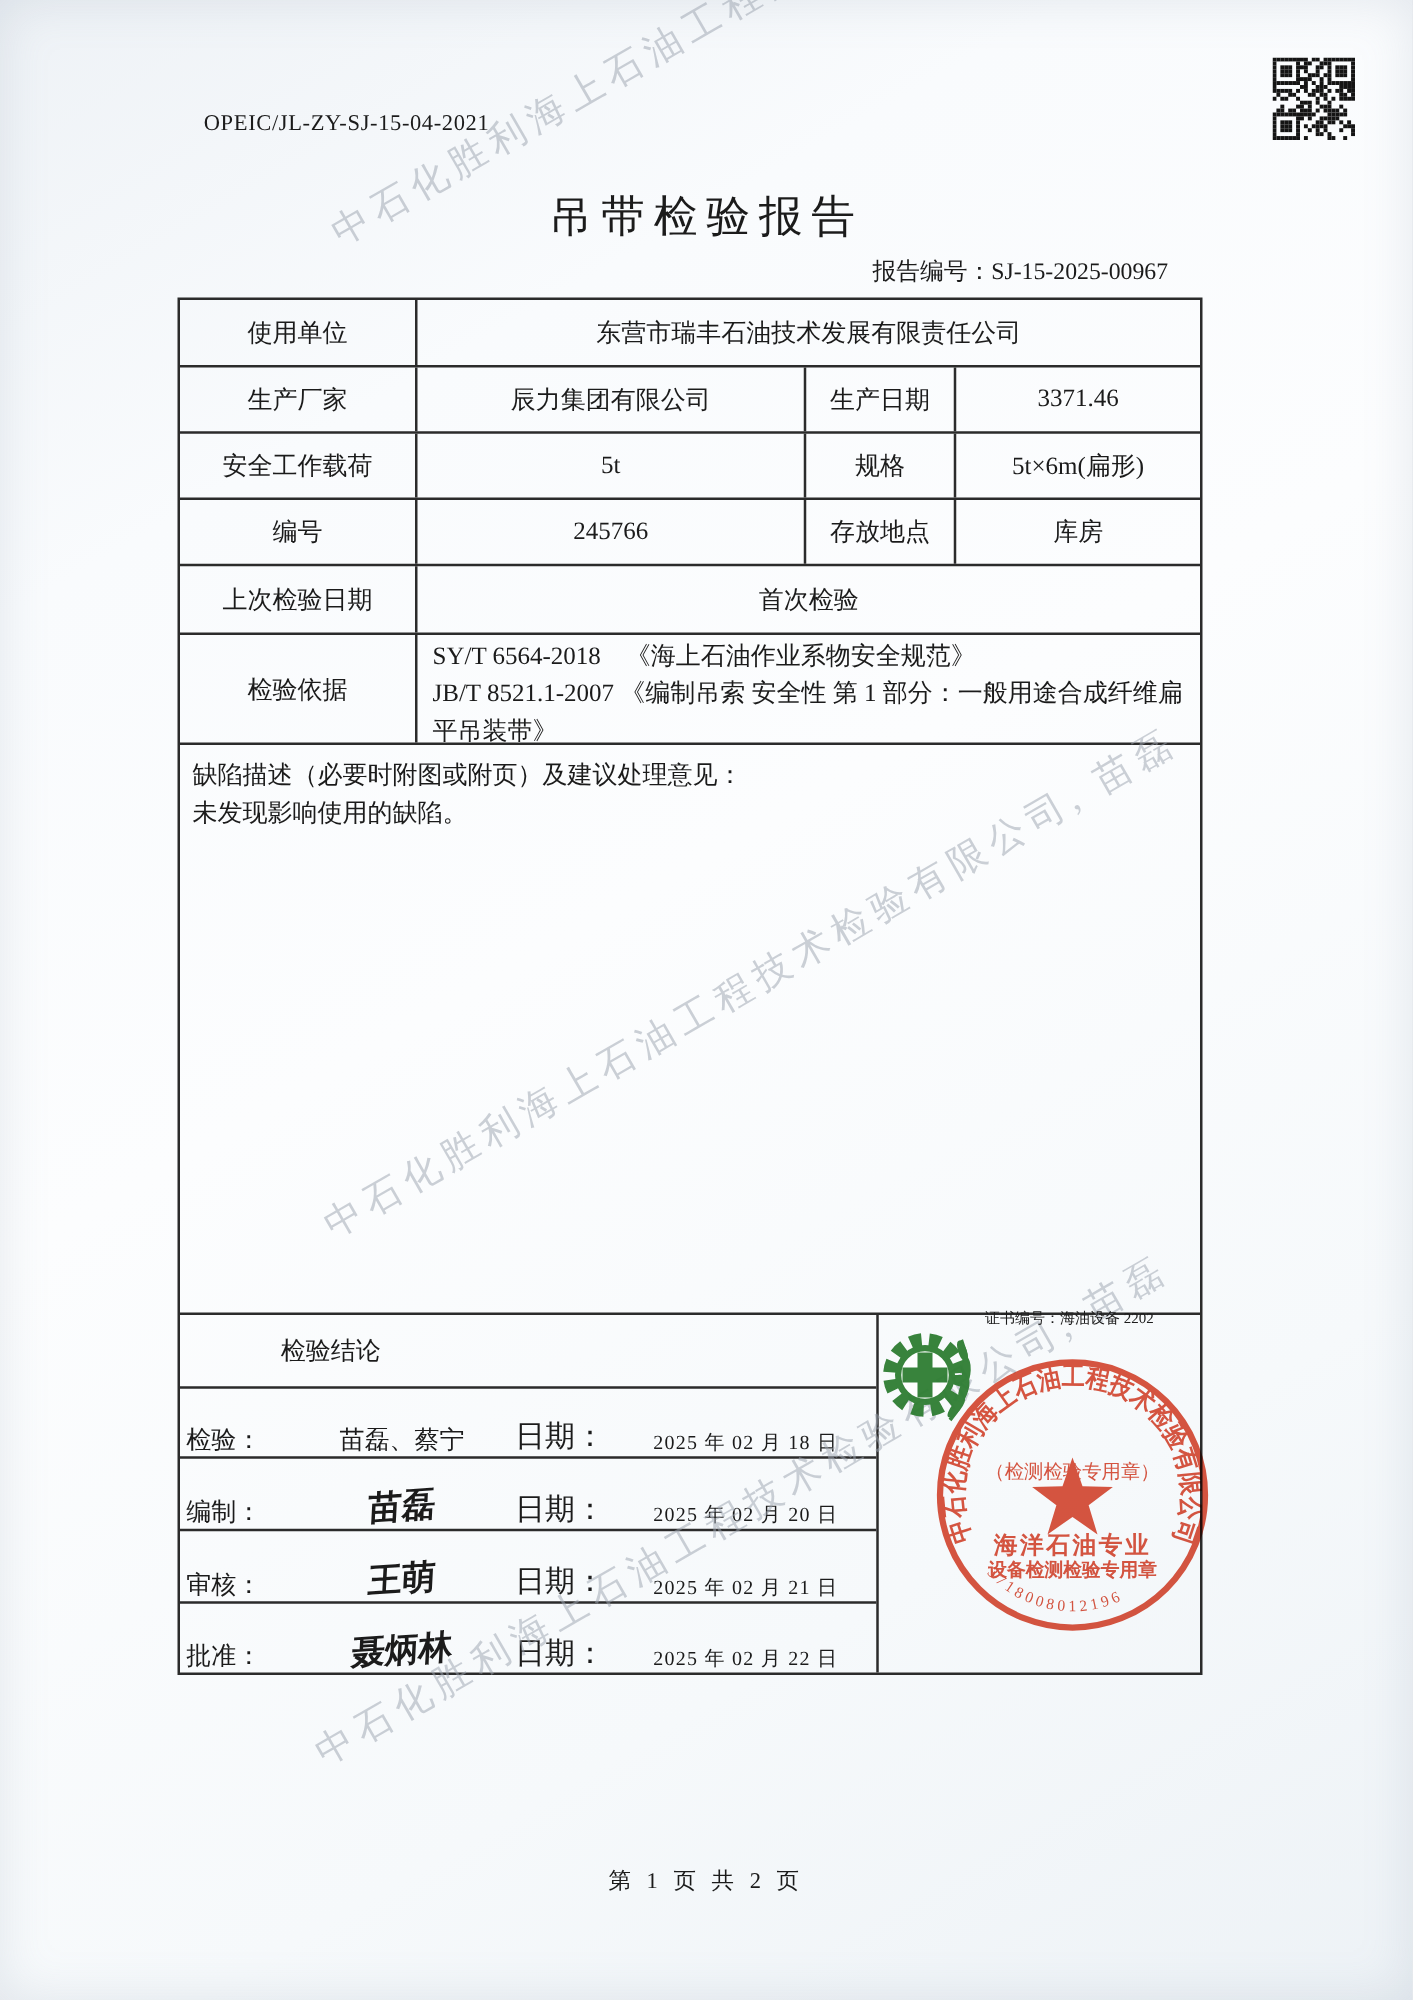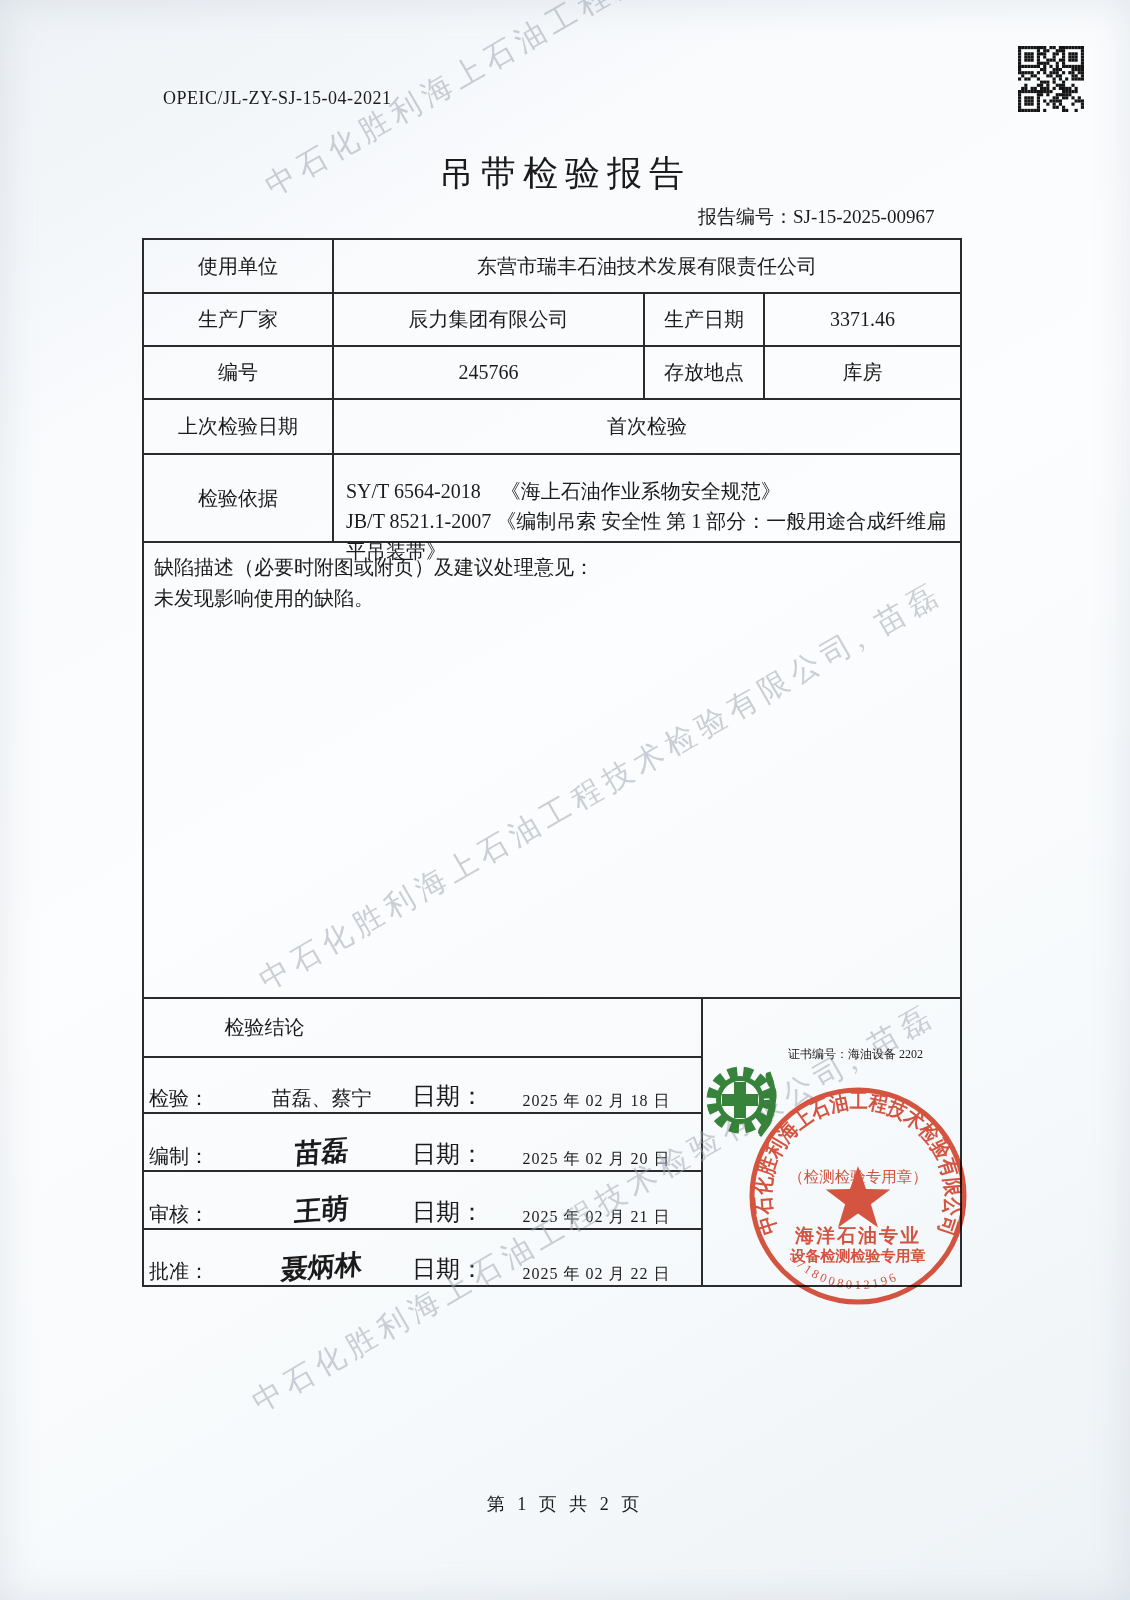--- a/index.html
+++ b/index.html
@@ -27,21 +27,21 @@
   .title{position:absolute;left:0;top:150px;width:100%;text-align:center;font-size:35px;
     font-weight:400;letter-spacing:7px;z-index:2}
   .report-no{position:absolute;left:698px;top:204px;font-size:19px;z-index:2;white-space:nowrap}
   
   .t{position:absolute;left:142px;top:238px;width:820px;border:2.5px solid var(--line);z-index:2}
   .row{display:flex}
   .bt{border-top:2px solid var(--line)}
   .bl{border-left:2px solid var(--line)}
   .cell{display:flex;align-items:center;justify-content:center;font-size:20px;text-align:center}
   .w1{width:188px}.w2{width:311px}.w3{width:120px}.w4{flex:1}
-  .basis{display:block;text-align:left;padding:21px 12px 0 12px;line-height:30px;font-size:20px}
+  .basis{display:block;text-align:left;padding:2px 12px 0 12px;line-height:30px;font-size:20px}
   .defect{display:block;height:454px;padding:9px 10px;font-size:20px;line-height:31px;text-align:left}
   .low{display:flex}
   .low-left{width:557px}
   .low-right{flex:1;border-left:2px solid var(--line);position:relative}
   .cl{width:241px}.cv{flex:1}
   .lrow{display:flex;align-items:flex-end}
   .sig-label{width:95px;padding-left:5px;font-size:20px}
   .sig-name{width:165px;text-align:center;font-size:20px}
   .hand{font-size:27px;font-weight:700;transform:rotate(-4deg) skewX(-7deg);
     font-family:"DejaVu Serif",serif}
@@ -319,20 +319,26 @@
       <div class="cell w4 bl">东营市瑞丰石油技术发展有限责任公司</div>
     </div>
 
     <div class="row bt" style="height:53px">
       <div class="cell w1">生产厂家</div>
       <div class="cell w2 bl">辰力集团有限公司</div>
       <div class="cell w3 bl">生产日期</div>
       <div class="cell w4 bl">3371.46</div>
     </div>
 
+    <div class="row bt" style="height:53px">
+      <div class="cell w1">安全工作载荷</div>
+      <div class="cell w2 bl">5t</div>
+      <div class="cell w3 bl">规格</div>
+      <div class="cell w4 bl">5t×6m(扁形)</div>
+    </div>
 
     <div class="row bt" style="height:53px">
       <div class="cell w1">编号</div>
       <div class="cell w2 bl">245766</div>
       <div class="cell w3 bl">存放地点</div>
       <div class="cell w4 bl">库房</div>
     </div>
 
     <div class="row bt" style="height:55px">
       <div class="cell w1">上次检验日期</div>

